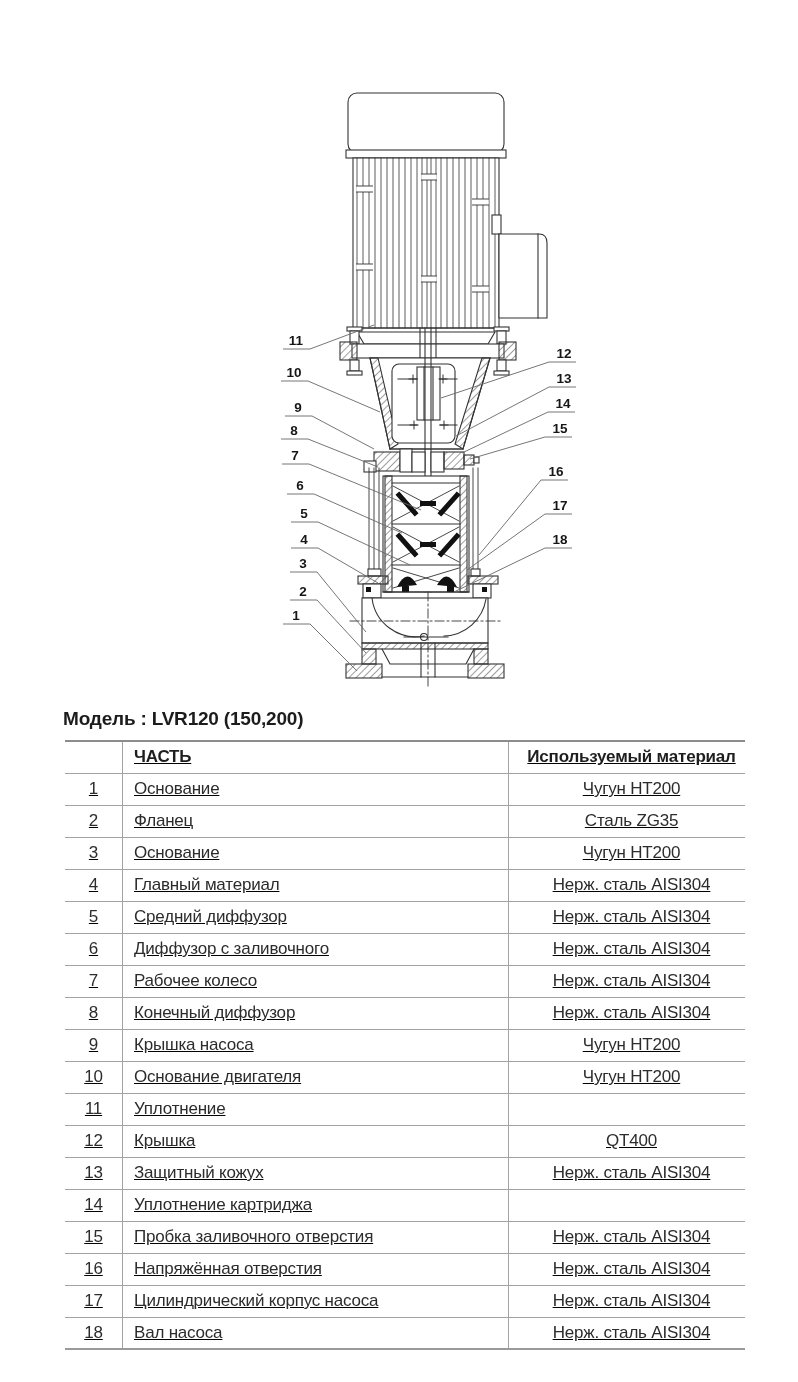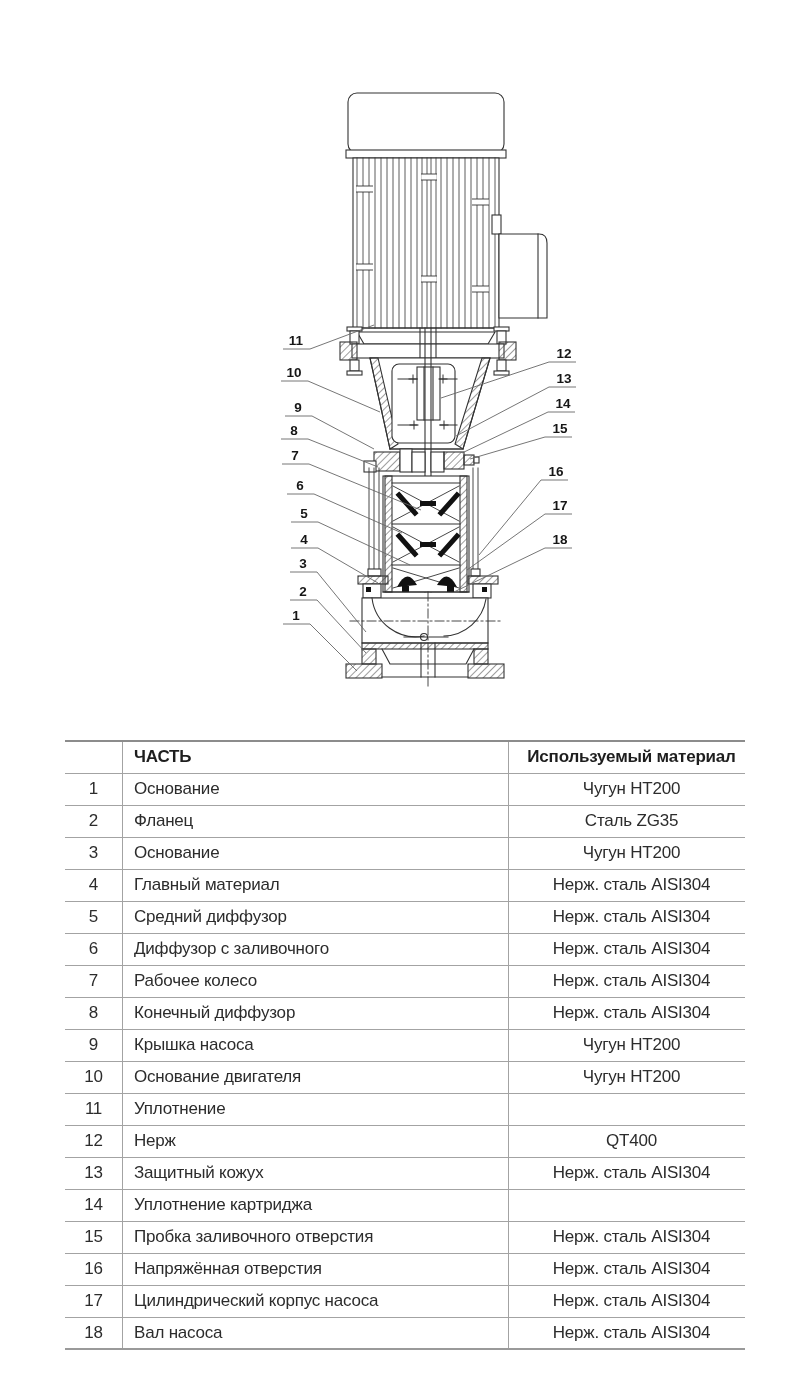--- a/index.html
+++ b/index.html
@@ -5,21 +5,21 @@
   html,body{margin:0;padding:0;background:#fff;}
   .page{position:relative;width:798px;height:1382px;background:#ffffff;overflow:hidden;
         font-family:"Liberation Sans",sans-serif;margin-top:36px;}
   #diagram{position:absolute;left:0;top:0;}
   #callouts text{font:700 13.5px "Liberation Sans",sans-serif;fill:#161616;}
   .model-title{position:absolute;left:63px;top:672px;font-size:19px;font-weight:700;
                color:#1c1c1c;letter-spacing:-0.2px;}
   .tbl-wrap{position:absolute;left:65px;top:704px;width:680px;}
   table.parts{border-collapse:collapse;width:680px;table-layout:fixed;
               border-top:2px solid #8c8c8c;border-bottom:2px solid #9a9a9a;}
-  table.parts tr{height:32px;}
+  table.parts tr{height:32px;text-decoration:underline;}
   table.parts td,table.parts th{border-bottom:1px solid #a3a3a3;font-size:17px;
               color:#2c2c2c;font-weight:400;white-space:nowrap;overflow:hidden;
               padding:0;vertical-align:middle;letter-spacing:-0.2px;}
   table.parts th{font-weight:700;color:#1e1e1e;}
   .col-num{width:57px;text-align:center;border-right:1px solid #a3a3a3;}
   .col-part{width:374px;text-align:left;padding-left:11px !important;
             border-right:1px solid #a3a3a3;}
   .col-mat{text-align:center;padding-left:9px !important;}
 </style>
 </head>
@@ -193,20 +193,21 @@
         <text x="560" y="397" text-anchor="middle">15</text>
         <polyline points="568,444 541,444 479,519" fill="none" stroke="#666666" stroke-width="0.9"></polyline>
         <text x="556" y="440" text-anchor="middle">16</text>
         <polyline points="572,478 545,478 467,534" fill="none" stroke="#666666" stroke-width="0.9"></polyline>
         <text x="560" y="474" text-anchor="middle">17</text>
         <polyline points="572,512 545,512 454,556" fill="none" stroke="#666666" stroke-width="0.9"></polyline>
         <text x="560" y="508" text-anchor="middle">18</text>
       </g>
   </svg>
 
+  <div class="model-title">Модель : LVR120 (150,200)</div>
 
   <div class="tbl-wrap">
     <table class="parts">
       <thead>
         <tr>
           <th class="col-num"></th>
           <th class="col-part">ЧАСТЬ</th>
           <th class="col-mat">Используемый материал</th>
         </tr>
       </thead>
@@ -261,21 +262,21 @@
             <td class="col-part">Основание двигателя</td>
             <td class="col-mat">Чугун HT200</td>
           </tr>
           <tr>
             <td class="col-num">11</td>
             <td class="col-part">Уплотнение</td>
             <td class="col-mat"></td>
           </tr>
           <tr>
             <td class="col-num">12</td>
-            <td class="col-part">Нерж</td>
+            <td class="col-part">Крышка</td>
             <td class="col-mat">QT400</td>
           </tr>
           <tr>
             <td class="col-num">13</td>
             <td class="col-part">Защитный кожух</td>
             <td class="col-mat">Нерж. сталь AISI304</td>
           </tr>
           <tr>
             <td class="col-num">14</td>
             <td class="col-part">Уплотнение картриджа</td>

